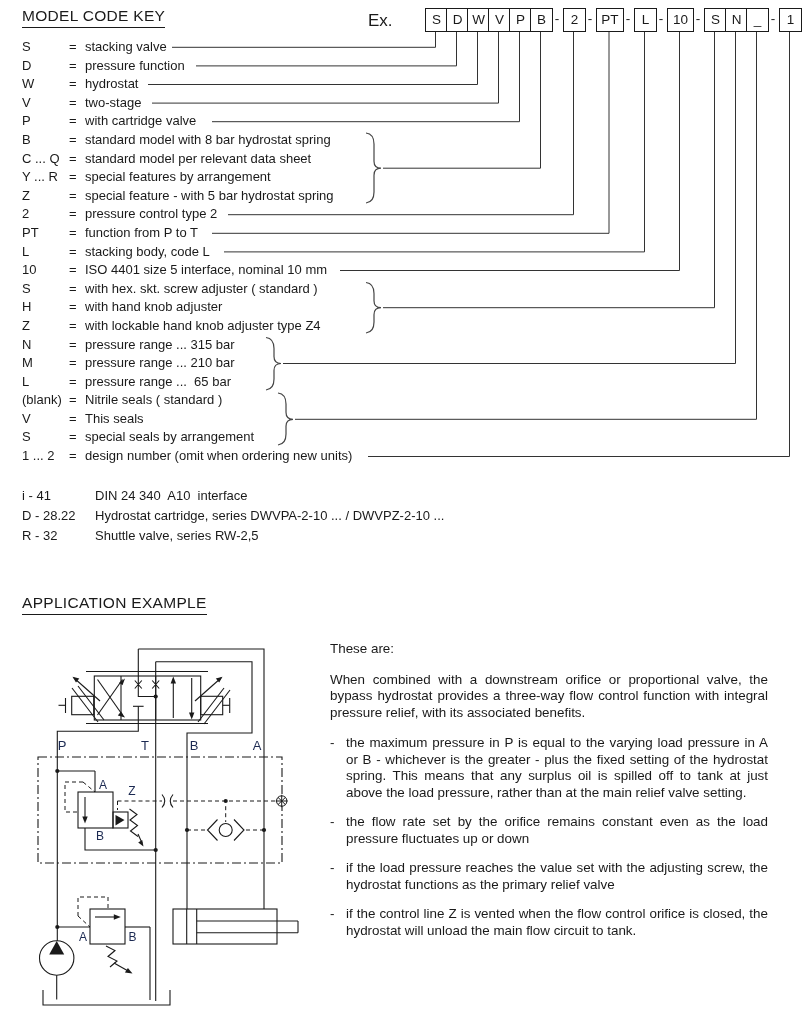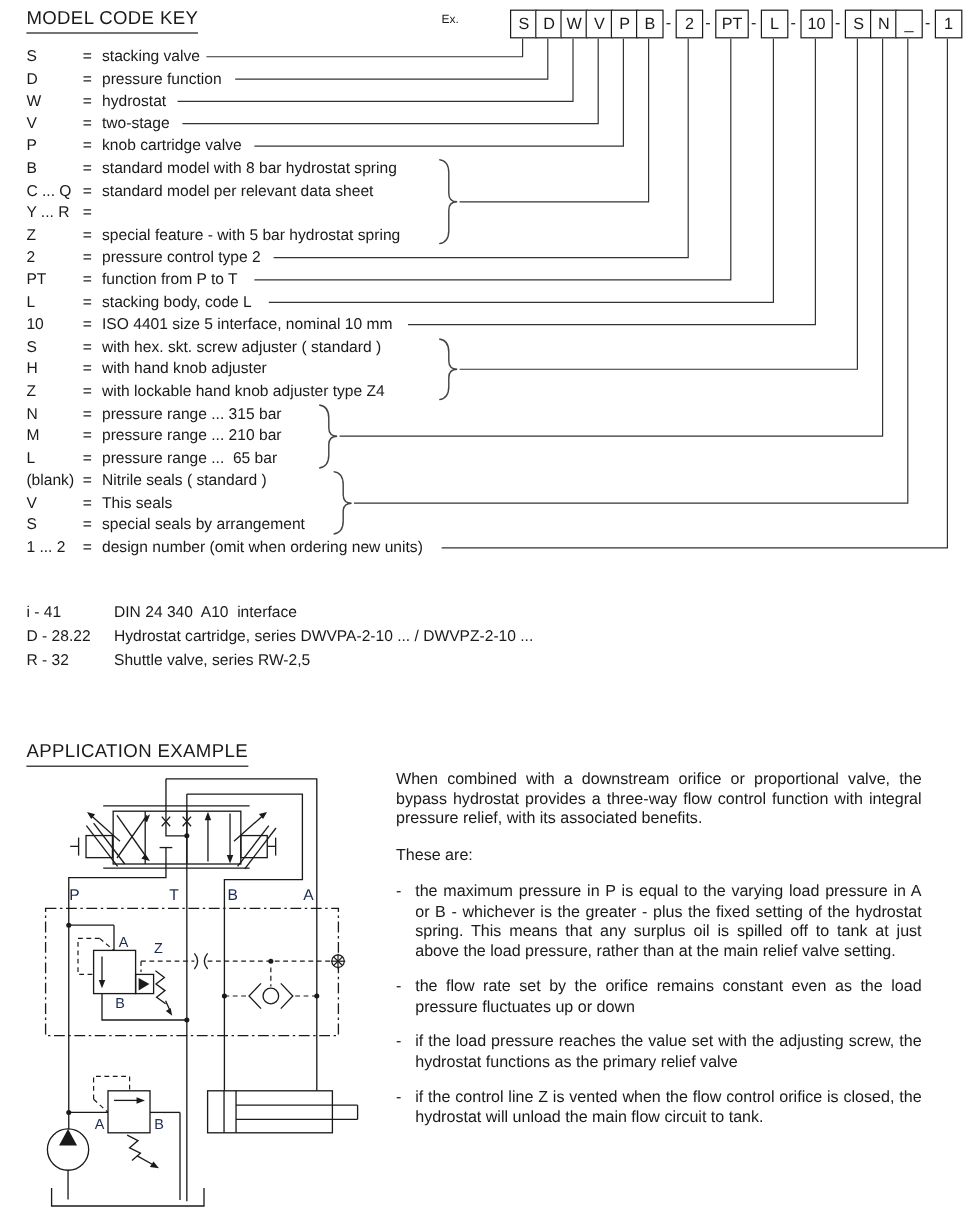--- a/index.html
+++ b/index.html
@@ -3,38 +3,38 @@
 <meta charset="utf-8">
 <style>
   html,body{margin:0;padding:0;background:#fff;}
   #page{position:relative;width:810px;height:1020px;background:#ffffff;overflow:hidden;
         font-family:"Liberation Sans", sans-serif;color:#1a1a1a;text-decoration:underline;}
   .hd{font-size:15.5px;letter-spacing:.3px;border-bottom:1.2px solid #1a1a1a;
       padding-bottom:2px;display:inline-block;}
   
   #key-lines{position:absolute;left:0;top:0;pointer-events:none;}
   #key-title{position:absolute;left:22px;top:7px;}
-  #ex-label{position:absolute;left:368px;top:11px;font-size:10px;}
+  #ex-label{position:absolute;left:368px;top:11px;font-size:17px;}
   .mbox{position:absolute;top:8px;height:22px;border:1.2px solid #1a1a1a;
         text-align:center;line-height:22px;font-size:13.5px;background:#fff;}
   .mdash{position:absolute;top:8px;height:22px;width:12px;text-align:center;
          line-height:22px;font-size:13.5px;}
   #key-rows{position:absolute;left:22px;top:38px;width:460px;}
   .krow{display:flex;height:18.6px;line-height:18.6px;font-size:13px;}
   .kcode{width:47px;white-space:pre;}
   .keq{width:16px;}
   .kdesc{white-space:pre;}
   
   #related{position:absolute;left:22px;top:486px;}
-  #related .rows{margin-top:14px;}
+  #related .rows{}
   .rrow{display:flex;height:20px;line-height:20px;font-size:13px;}
   .rcode{width:73px;white-space:pre;}
   .rdesc{white-space:pre;}
   
-  #app-title{position:absolute;left:22px;top:594px;margin-top:24px;}
+  #app-title{position:absolute;left:22px;top:594px;}
   #app-text{position:absolute;left:330px;top:641px;width:438px;font-size:13.4px;
             line-height:16.5px;text-align:justify;}
   #app-text p{margin:0 0 14px 0;}
   .bullet{display:flex;margin:0 0 13px 0;}
   .bmark{width:16px;flex:none;}
   .btext{text-align:justify;}
   #circuit{position:absolute;left:10px;top:628px;}
   svg text{font-family:"Liberation Sans", sans-serif;font-size:13px;fill:#1c2a52;}
   svg text.small{font-size:12px;}
 </style>
@@ -111,35 +111,36 @@
         <span class="kdesc">hydrostat</span>
       </div>
     <div class="krow">
         <span class="kcode">V</span>
         <span class="keq">=</span>
         <span class="kdesc">two-stage</span>
       </div>
     <div class="krow">
         <span class="kcode">P</span>
         <span class="keq">=</span>
-        <span class="kdesc">knob cartridge valve</span>
+        <span class="kdesc">with cartridge valve</span>
       </div>
     <div class="krow">
         <span class="kcode">B</span>
         <span class="keq">=</span>
         <span class="kdesc">standard model with 8 bar hydrostat spring</span>
       </div>
     <div class="krow">
         <span class="kcode">C ... Q</span>
         <span class="keq">=</span>
         <span class="kdesc">standard model per relevant data sheet</span>
       </div>
     <div class="krow">
         <span class="kcode">Y ... R</span>
         <span class="keq">=</span>
+        <span class="kdesc">special features by arrangement</span>
       </div>
     <div class="krow">
         <span class="kcode">Z</span>
         <span class="keq">=</span>
         <span class="kdesc">special feature - with 5 bar hydrostat spring</span>
       </div>
     <div class="krow">
         <span class="kcode">2</span>
         <span class="keq">=</span>
         <span class="kdesc">pressure control type 2</span>
@@ -226,22 +227,22 @@
           <span class="rdesc">Shuttle valve, series RW-2,5</span>
         </div>
     </div>
   </div>
 
   <div id="app-title">
     <span class="hd">APPLICATION EXAMPLE</span>
   </div>
 
   <div id="app-text">
+    <p>These are:</p>
     <p>When combined with a downstream orifice or proportional valve, the bypass hydrostat provides a three-way flow control function with integral pressure relief, with its associated benefits.</p>
-    <p>These are:</p>
     <div class="bullet">
         <span class="bmark">-</span>
         <span class="btext">the maximum pressure in P is equal to the varying load pressure in A or B - whichever is the greater - plus the fixed setting of the hydrostat spring.  This means that any surplus oil is spilled off to tank at just above the load pressure, rather than at the main relief valve setting.</span>
       </div>
     <div class="bullet">
         <span class="bmark">-</span>
         <span class="btext">the flow rate set by the orifice remains constant even as the load pressure fluctuates up or down</span>
       </div>
     <div class="bullet">
         <span class="bmark">-</span>

